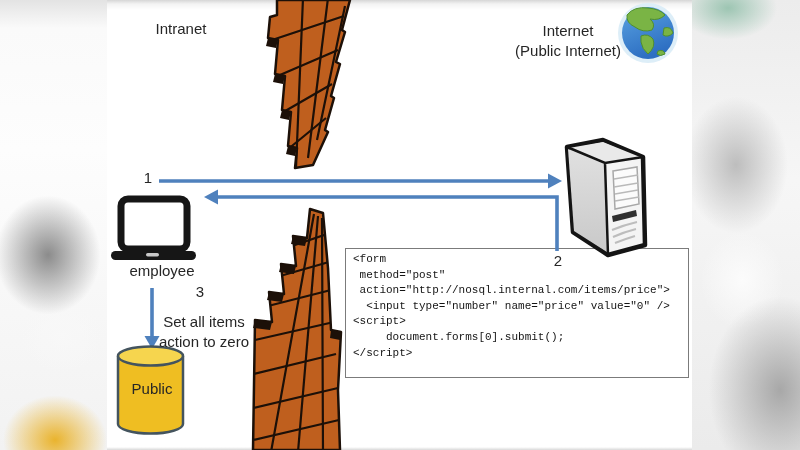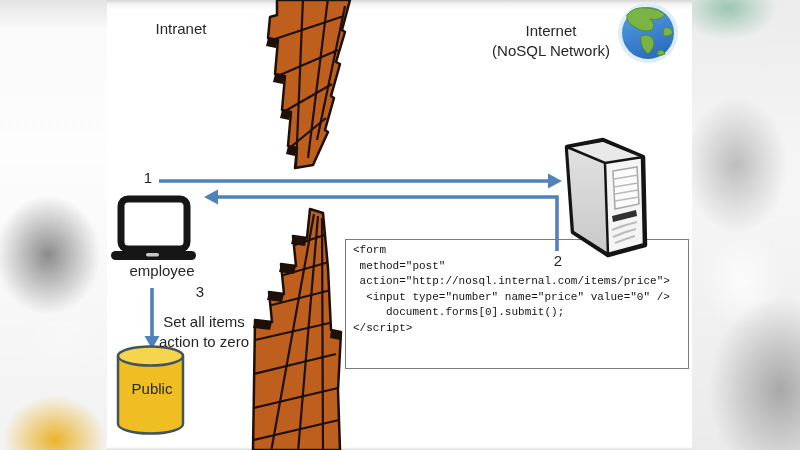--- a/index.html
+++ b/index.html
@@ -23,30 +23,30 @@
          background:linear-gradient(180deg,#d6d6d6 0,#f3f3f3 4px,#ffffff 10px);}
   .slide:after{content:"";position:absolute;left:0;bottom:0;width:100%;height:3px;
          background:linear-gradient(0deg,#d9d9d9,rgba(217,217,217,0));}
   .gfx{position:absolute;left:0;top:0;z-index:3;pointer-events:none;}
   
   .lbl{position:absolute;z-index:4;font-size:15px;line-height:20px;color:#262626;
        text-align:center;transform:translateX(-50%);white-space:nowrap;}
   .lbl span{display:block;}
   .num{position:absolute;z-index:4;font-size:15px;color:#262626;transform:translateX(-50%);}
   .lbl-intranet{left:74px;top:19px;}
-  .lbl-internet{left:444px;top:21px;}
+  .lbl-internet{left:461px;top:21px;}
   .lbl-malicious{left:500px;top:115px;}
   .lbl-employee{left:55px;top:261px;}
   .lbl-nosql{left:45px;top:379px;}
   .lbl-step3cap{left:97px;top:300px;margin-top:12px;}
   .num-1{left:41px;top:169px;}
   .num-2{left:451px;top:252px;}
   .num-3{left:93px;top:283px;}
   
-  .codebox{position:absolute;left:238px;top:239px;width:344px;height:130px;z-index:2;
+  .codebox{position:absolute;left:238px;top:248px;width:344px;height:130px;z-index:2;
            box-sizing:border-box;border:1.5px solid #7b7b7b;background:#fff;
            padding:3px 0 0 7px;}
   .code-line{font-family:"Liberation Mono","DejaVu Sans Mono",monospace;
              font-size:11px;line-height:15.6px;color:#141414;white-space:pre;}
 </style>
 </head>
 <body>
 
 <div class="frame">
   <div class="strip left"></div>
@@ -135,35 +135,36 @@
         <path d="M11,356 L11,424 A32.5,9.5 0 0 0 76,424 L76,356" fill="#efbe22" stroke="#44545e" stroke-width="2.5"></path>
         <ellipse cx="43.5" cy="356" rx="32.5" ry="9.5" fill="#f6d54e" stroke="#44545e" stroke-width="2.5"></ellipse>
       </g>
     </svg>
 
     <div class="lbl lbl-intranet">
       <span>Intranet</span>
     </div>
     <div class="lbl lbl-internet">
       <span>Internet</span>
-      <span>(NoSQL Network)</span>
+      <span>(Public Internet)</span>
     </div>
     <div class="lbl lbl-employee">employee</div>
     <div class="lbl lbl-nosql">Public</div>
     <div class="lbl lbl-step3cap">
       <span>Set all items</span>
       <span>action to zero</span>
     </div>
     <div class="num num-1">1</div>
     <div class="num num-2">2</div>
     <div class="num num-3">3</div>
 
     <div class="codebox">
       <div class="code-line">&lt;form</div>
       <div class="code-line"> method="post"</div>
       <div class="code-line"> action="http://nosql.internal.com/items/price"&gt;</div>
       <div class="code-line">  &lt;input type="number" name="price" value="0" /&gt;</div>
+      <div class="code-line">&lt;script&gt;</div>
       <div class="code-line">     document.forms[0].submit();</div>
       <div class="code-line">&lt;/script&gt;</div>
     </div>
 
   </div>
 </div>
 
 </body></html>

